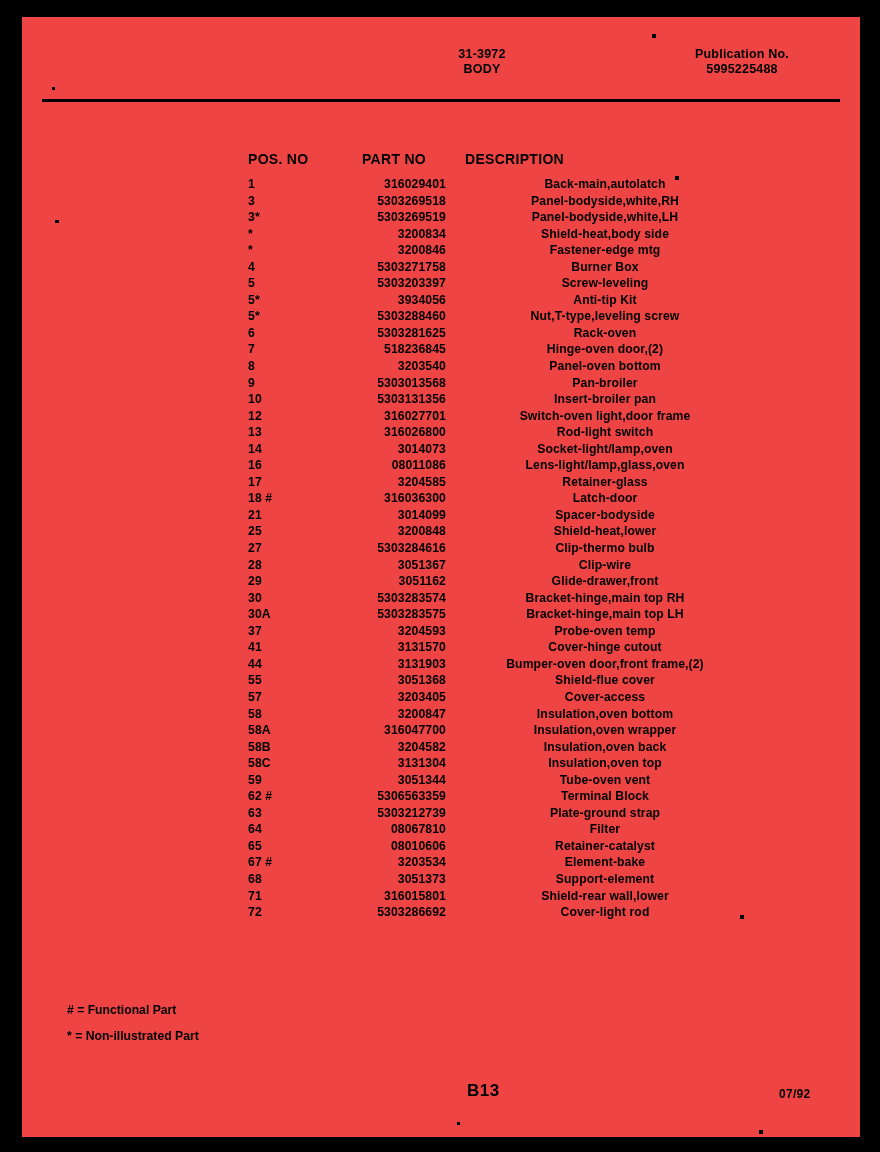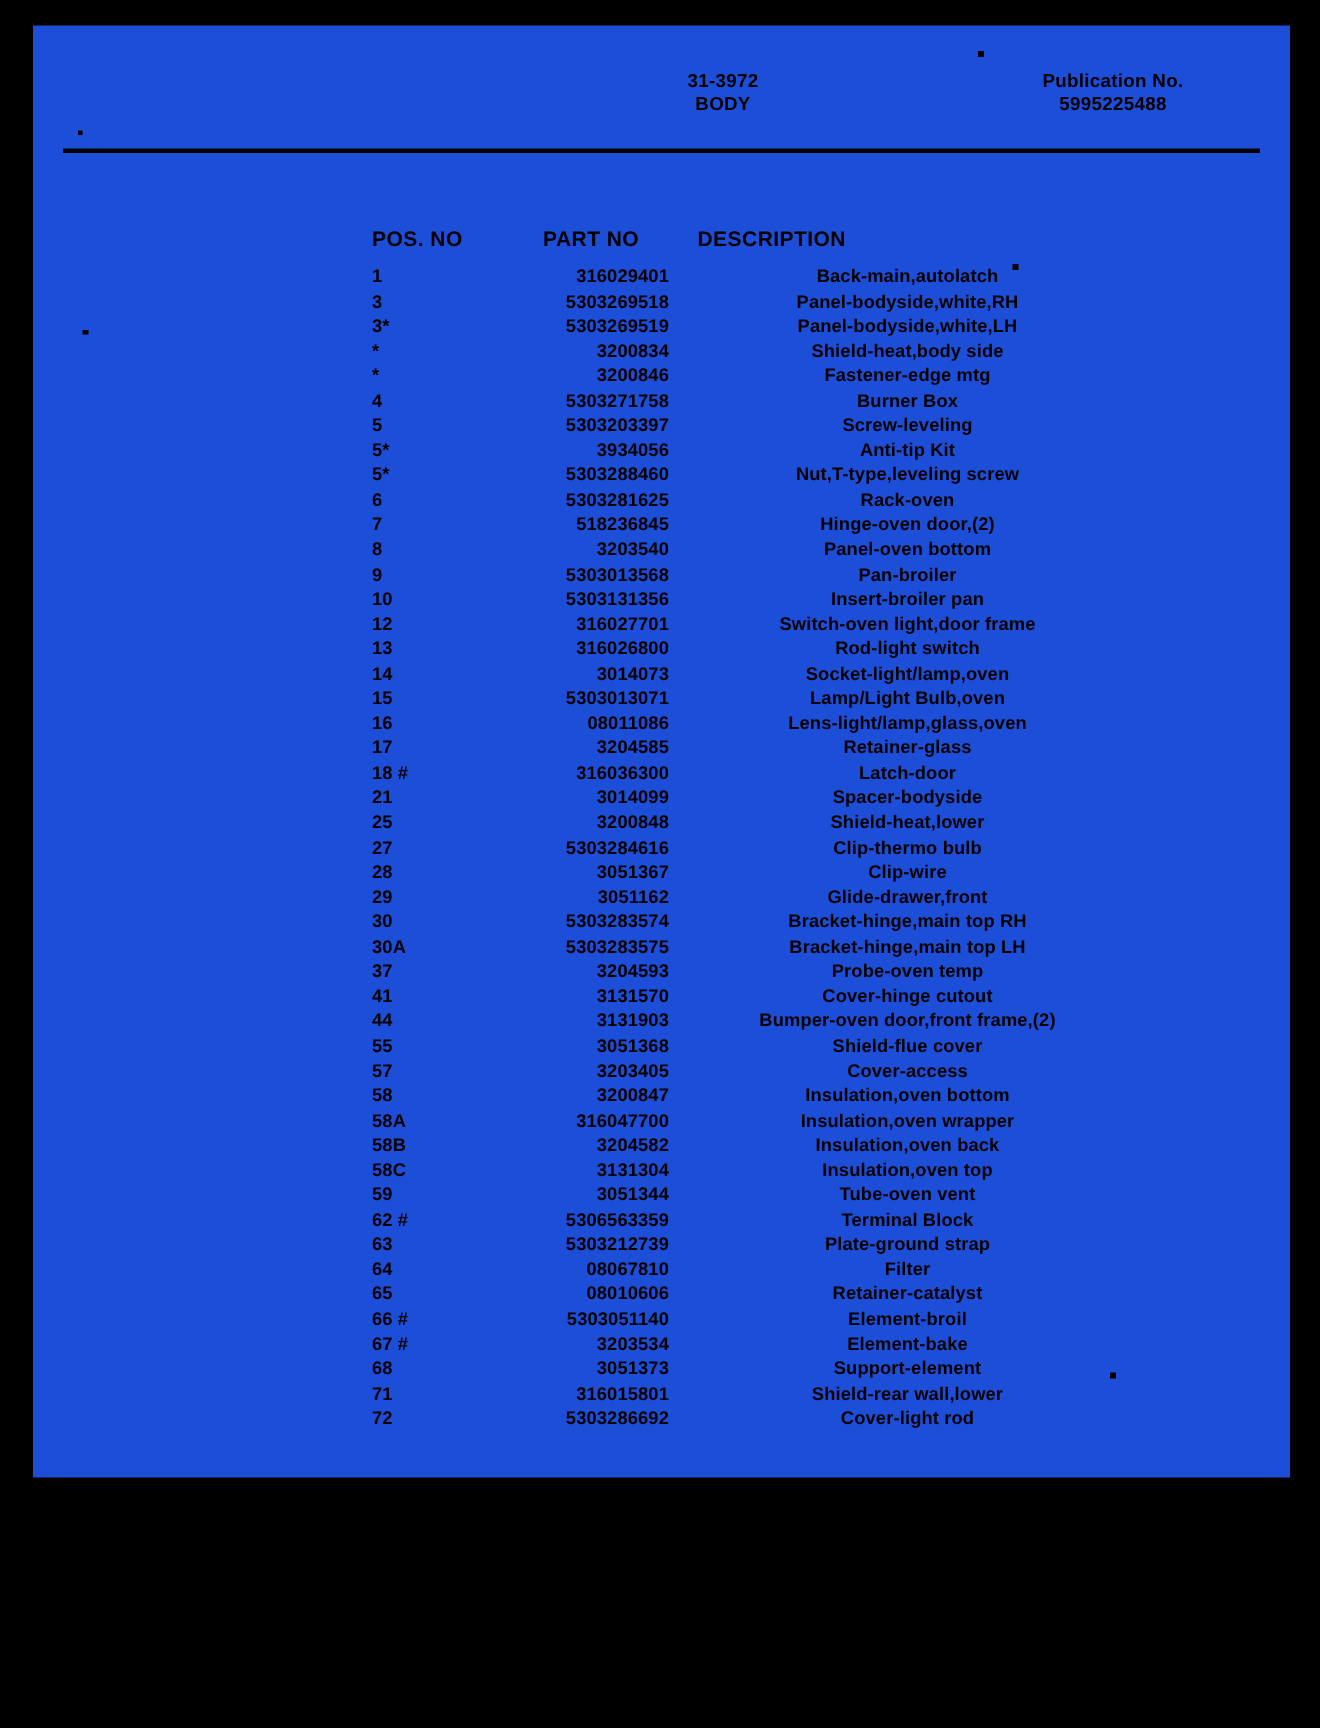--- a/index.html
+++ b/index.html
@@ -22,22 +22,22 @@
     width: 880px;
     height: 1152px;
     background: #000000;
   }
 
   .page {
     position: absolute;
     left: 22px;
     top: 17px;
     width: 838px;
-    height: 968px;
-    background: #1d4ed8;
+    height: 1120px;
+    background: #ef4444;
   }
 
   
   .speck {
     position: absolute;
     background: #000000;
   }
 
   
   .header {
@@ -284,25 +284,20 @@
           <div class="c-pos">13</div>
           <div class="c-part">316026800</div>
           <div class="c-desc">Rod-light switch</div>
         </div>
         <div class="row">
           <div class="c-pos">14</div>
           <div class="c-part">3014073</div>
           <div class="c-desc">Socket-light/lamp,oven</div>
         </div>
         <div class="row">
-          <div class="c-pos">15</div>
-          <div class="c-part">5303013071</div>
-          <div class="c-desc">Lamp/Light Bulb,oven</div>
-        </div>
-        <div class="row">
           <div class="c-pos">16</div>
           <div class="c-part">08011086</div>
           <div class="c-desc">Lens-light/lamp,glass,oven</div>
         </div>
         <div class="row">
           <div class="c-pos">17</div>
           <div class="c-part">3204585</div>
           <div class="c-desc">Retainer-glass</div>
         </div>
         <div class="row">
@@ -407,25 +402,20 @@
         </div>
         <div class="row">
           <div class="c-pos">64</div>
           <div class="c-part">08067810</div>
           <div class="c-desc">Filter</div>
         </div>
         <div class="row">
           <div class="c-pos">65</div>
           <div class="c-part">08010606</div>
           <div class="c-desc">Retainer-catalyst</div>
-        </div>
-        <div class="row">
-          <div class="c-pos">66 #</div>
-          <div class="c-part">5303051140</div>
-          <div class="c-desc">Element-broil</div>
         </div>
         <div class="row">
           <div class="c-pos">67 #</div>
           <div class="c-part">3203534</div>
           <div class="c-desc">Element-bake</div>
         </div>
         <div class="row">
           <div class="c-pos">68</div>
           <div class="c-part">3051373</div>
           <div class="c-desc">Support-element</div>

